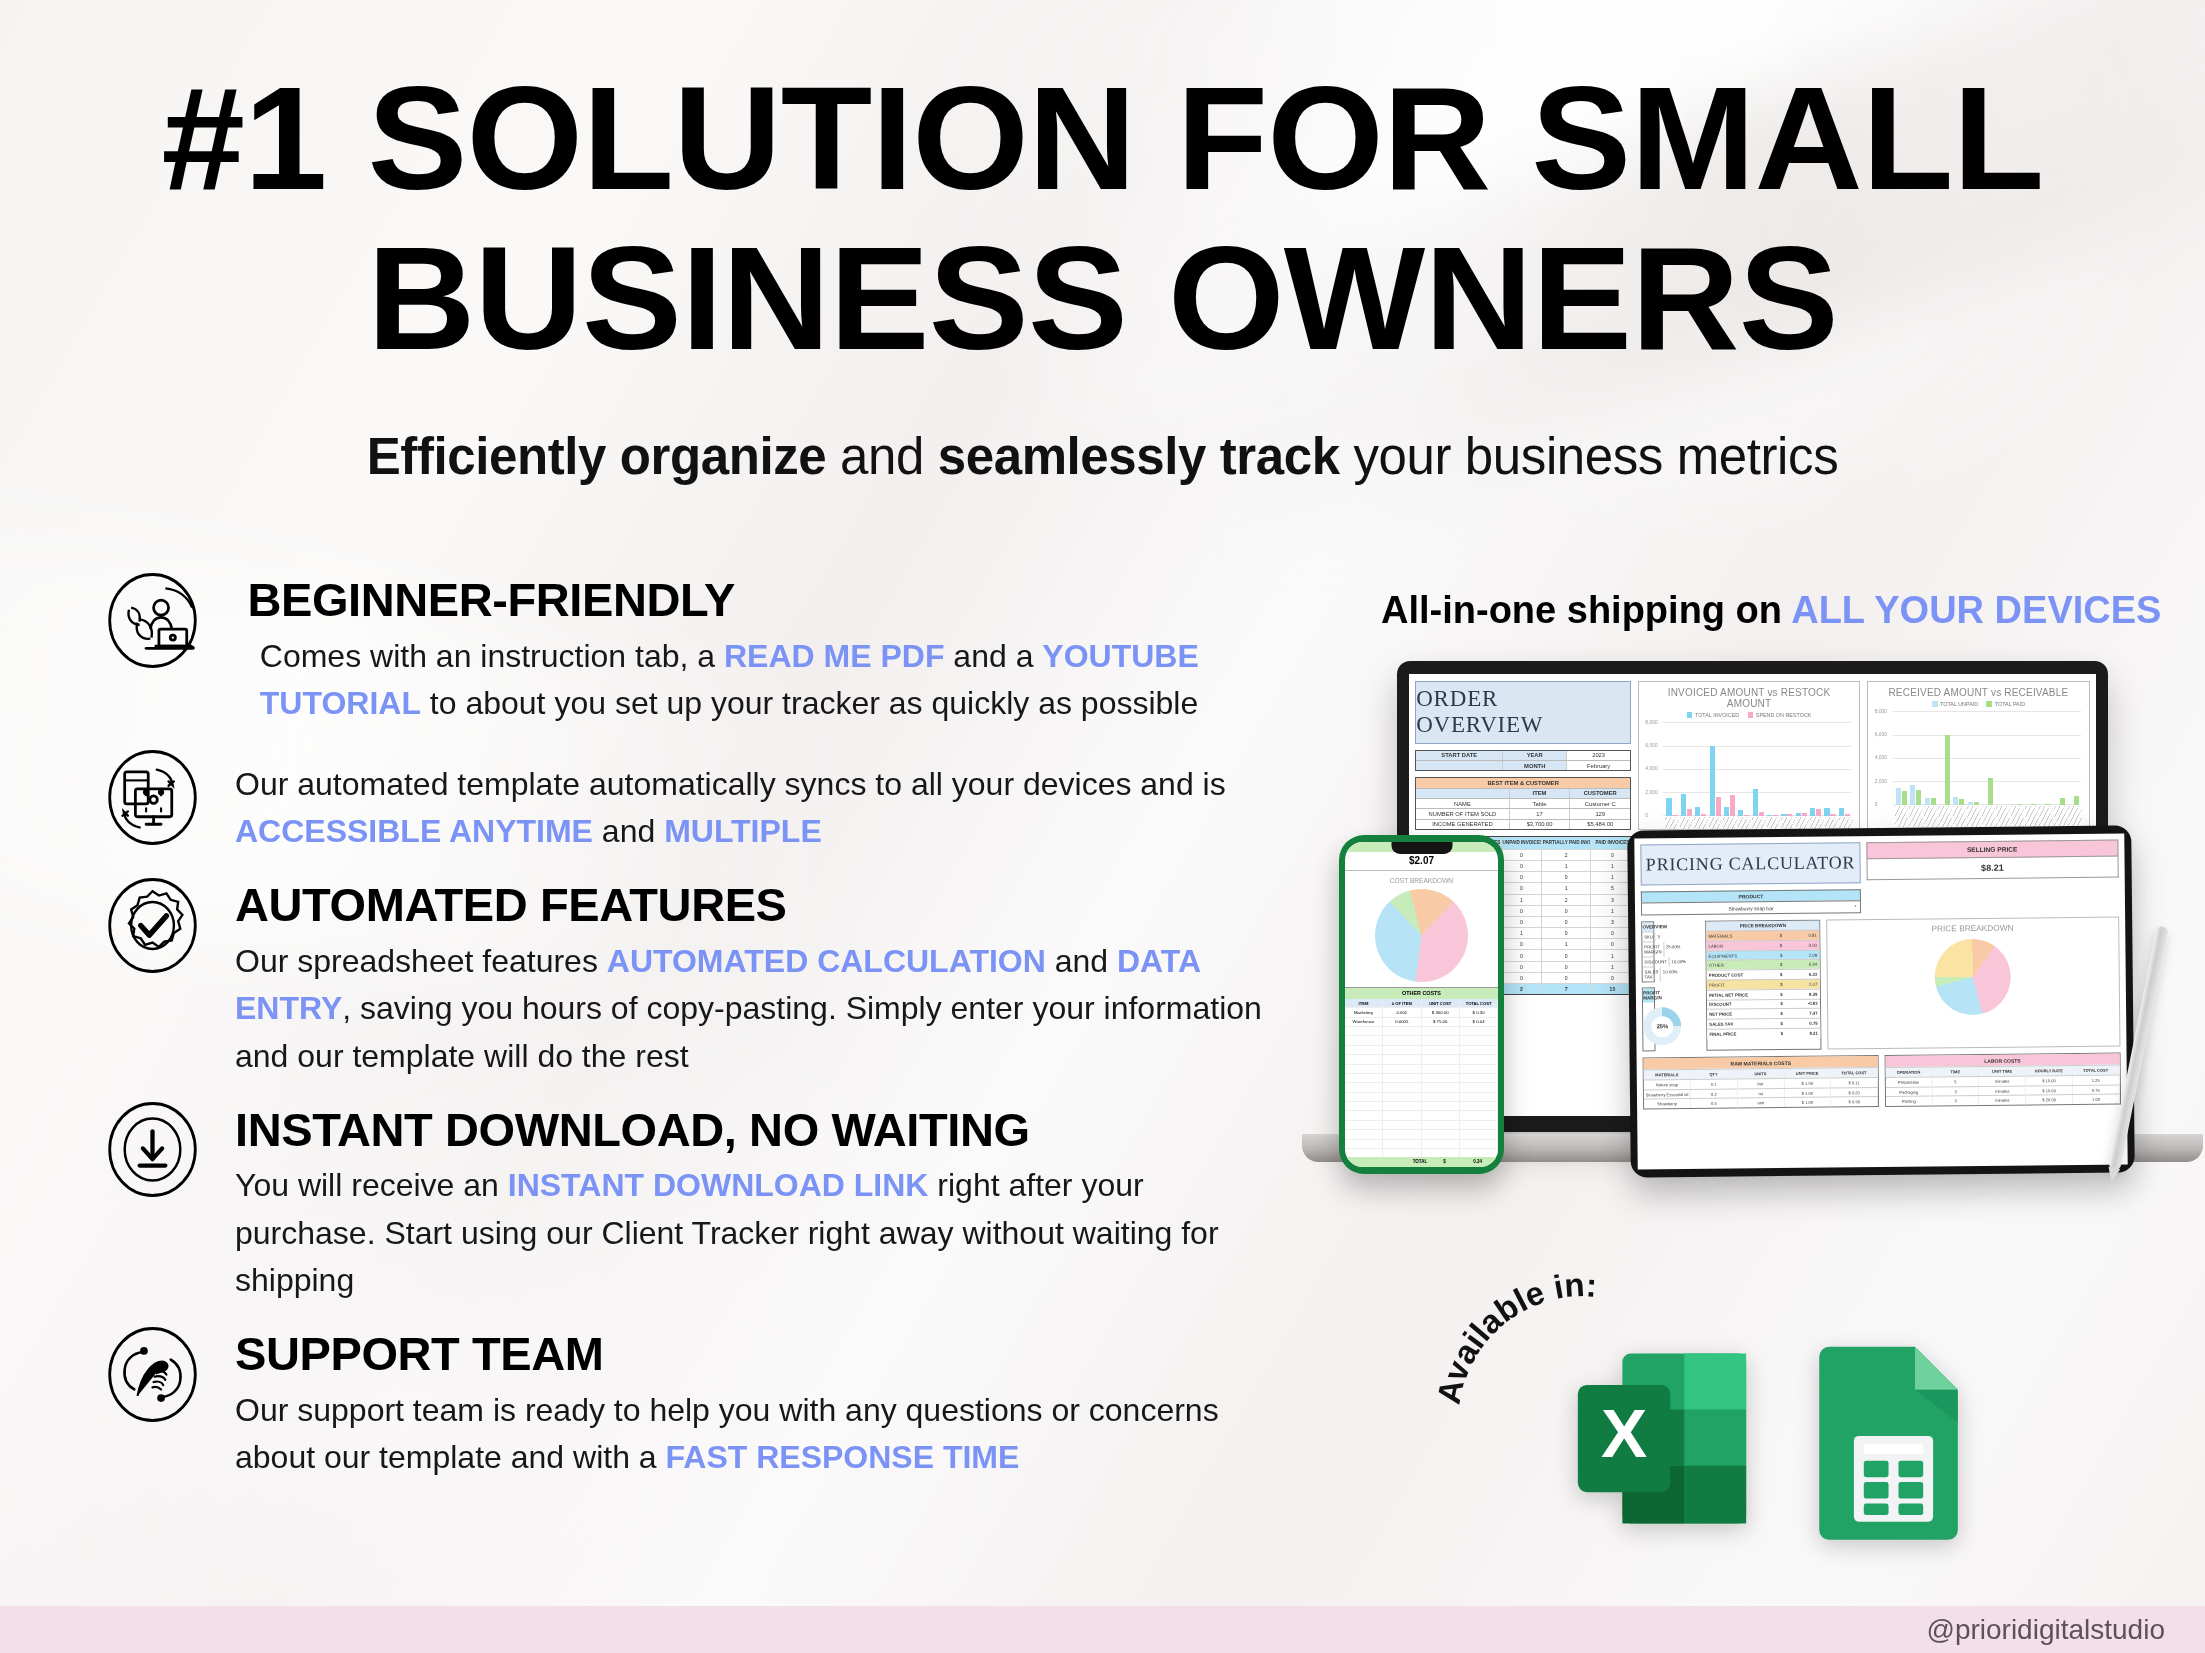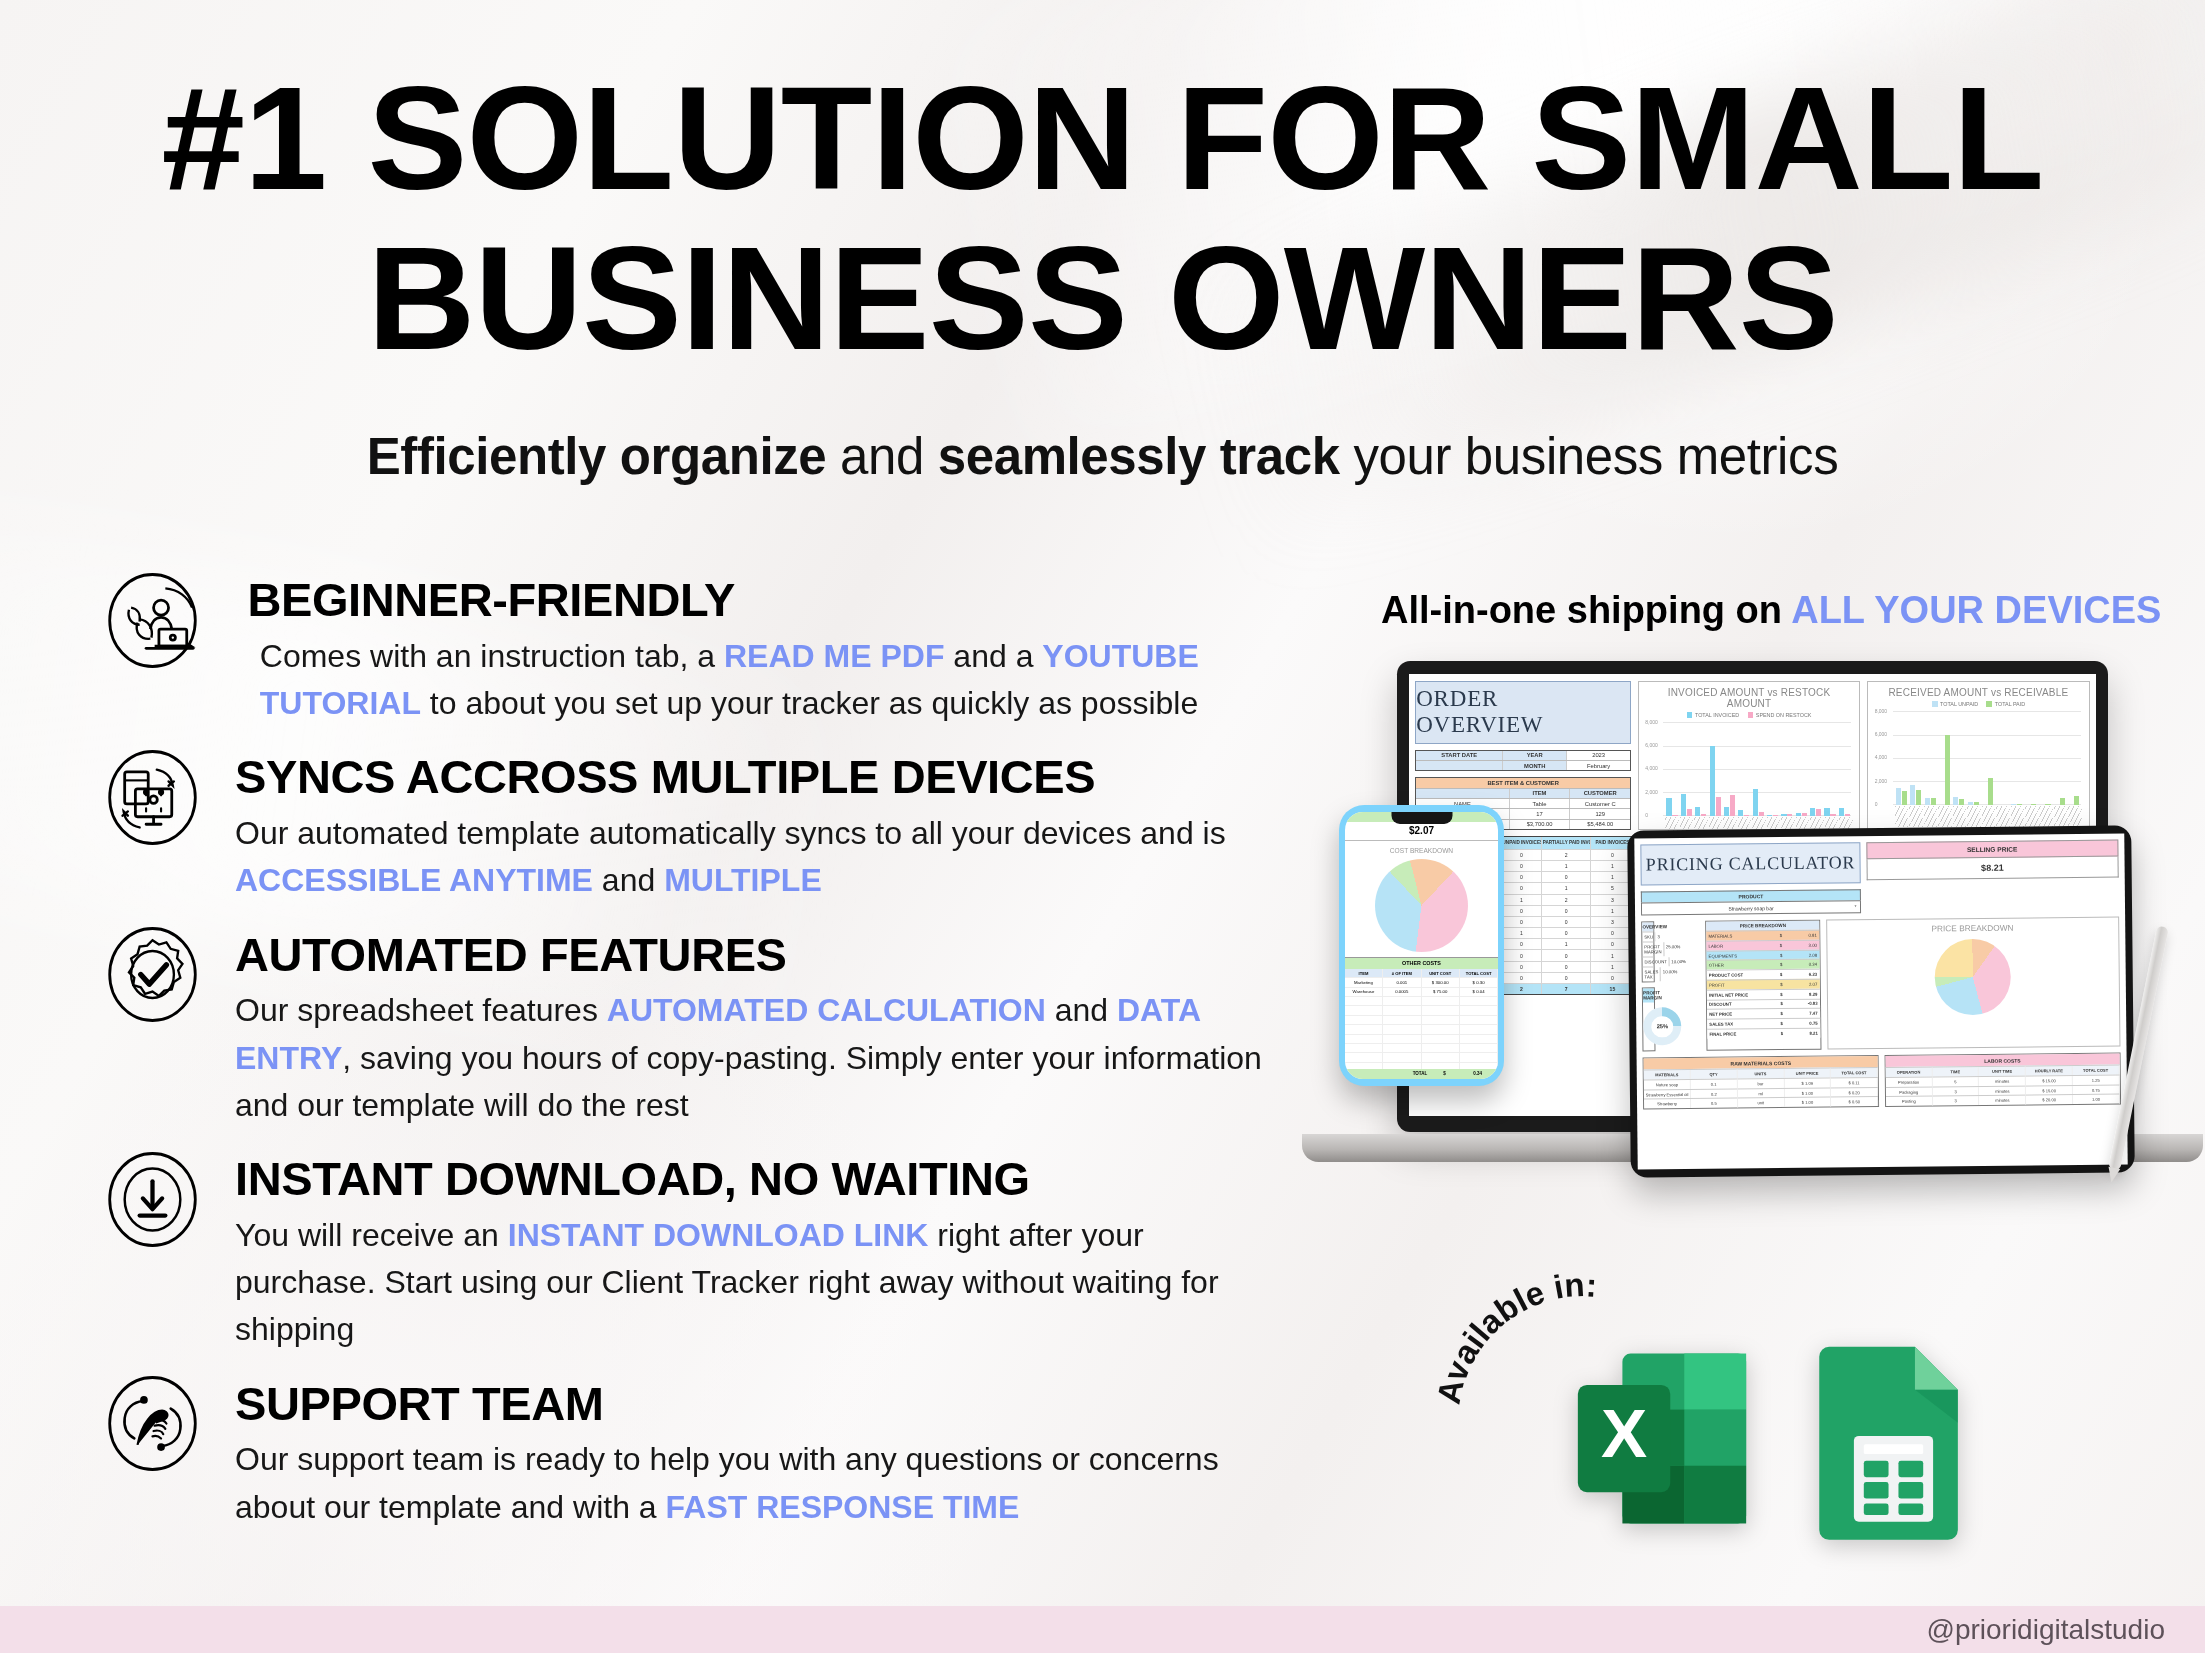--- a/index.html
+++ b/index.html
@@ -130,22 +130,22 @@
   .ss-pie-box { flex:1.1; border:0.8px solid #bbb; padding:4.1px; }
   .ss-check-box { flex:1; border:0.8px solid #bbb; }
   .pie { width:79px; height:79px; border-radius:50%; margin:6.6px auto 0; }
   .checkrow { display:flex; align-items:center; gap:4.1px; padding:2px 4.1px; border-bottom:0.8px solid #eee; font-size:5px; color:#b98a2e; }
   .chk { width:6.6px; height:6.6px; border:0.8px solid #777; display:inline-block; position:relative; }
   .chk.on { background:#8b8b8b; }
   .chk.on:after { content:"✓"; color:#fff; position:absolute; left:0.4px; top:-1.7px; font-size:6.6px; }
 
   
   .phone {
-    position:absolute; left:74px; top:152px; width:165px; height:281px;
-    background:#7dd3fc; border-radius:25px; padding:7.4px 5.8px;
+    position:absolute; left:74px; top:182px; width:165px; height:339px;
+    background:#15803d; border-radius:25px; padding:7.4px 5.8px;
     box-shadow:0 15px 28px rgba(0,0,0,.26); z-index:5;
   }
   .phone-screen { width:100%; height:100%; background:#fff; border-radius:18px; overflow:hidden; position:relative; }
   .phone-notch {
     position:absolute; left:50%; top:0; transform:translateX(-50%);
     width:61px; height:11.6px; background:#151515; border-radius:0 0 8.3px 8.3px; z-index:3;
   }
   .ph-bar { background:#c7ecb9; text-align:center; font-size:5.8px; font-weight:700; padding:2.5px 0 0.8px; color:#444; }
   .ph-val { text-align:center; font-size:10px; font-weight:700; padding:3.3px 0 4.1px; border-bottom:0.8px solid #bbb; }
   .ph-chart-t { text-align:center; font-size:6.6px; color:#999; margin-top:5.8px; }
@@ -287,21 +287,20 @@
         <path d="M51 68v7M44 75h14" stroke-linecap="round"></path>
         <circle cx="51" cy="52" r="3.5"></circle>
         <path d="M44 48v-3M58 48v-3M44 60v3M58 60v3" stroke-width="2" stroke-linecap="round"></path>
         <circle cx="44" cy="45" r="1.6" fill="#000"></circle>
         <circle cx="58" cy="45" r="1.6" fill="#000"></circle>
         <path d="M54 24c9 2 14 8 15 15l-4-4M65 39l5-4" stroke-width="2.2" stroke-linecap="round"></path>
         <path d="M38 78c-9-2-14-8-15-15l4 4M27 63l-5 4" stroke-width="2.2" stroke-linecap="round"></path>
       </svg>
     </div>
     <div class="feat-body">
-      <div class="feat-title">SYNCS ACCROSS MULTIPLE DEVICES</div>
       <div class="feat-desc">
         <span>Our automated template automatically syncs to all your devices and is </span><span class="hl">ACCESSIBLE ANYTIME</span><span> and </span><span class="hl">MULTIPLE</span>
       </div>
     </div>
   </div>
 
   <div class="feat">
     <div class="feat-icon">
       <svg viewBox="0 0 100 100" fill="none" stroke="#000" stroke-width="2.6">
         <ellipse cx="50" cy="50" rx="40" ry="43"></ellipse>

